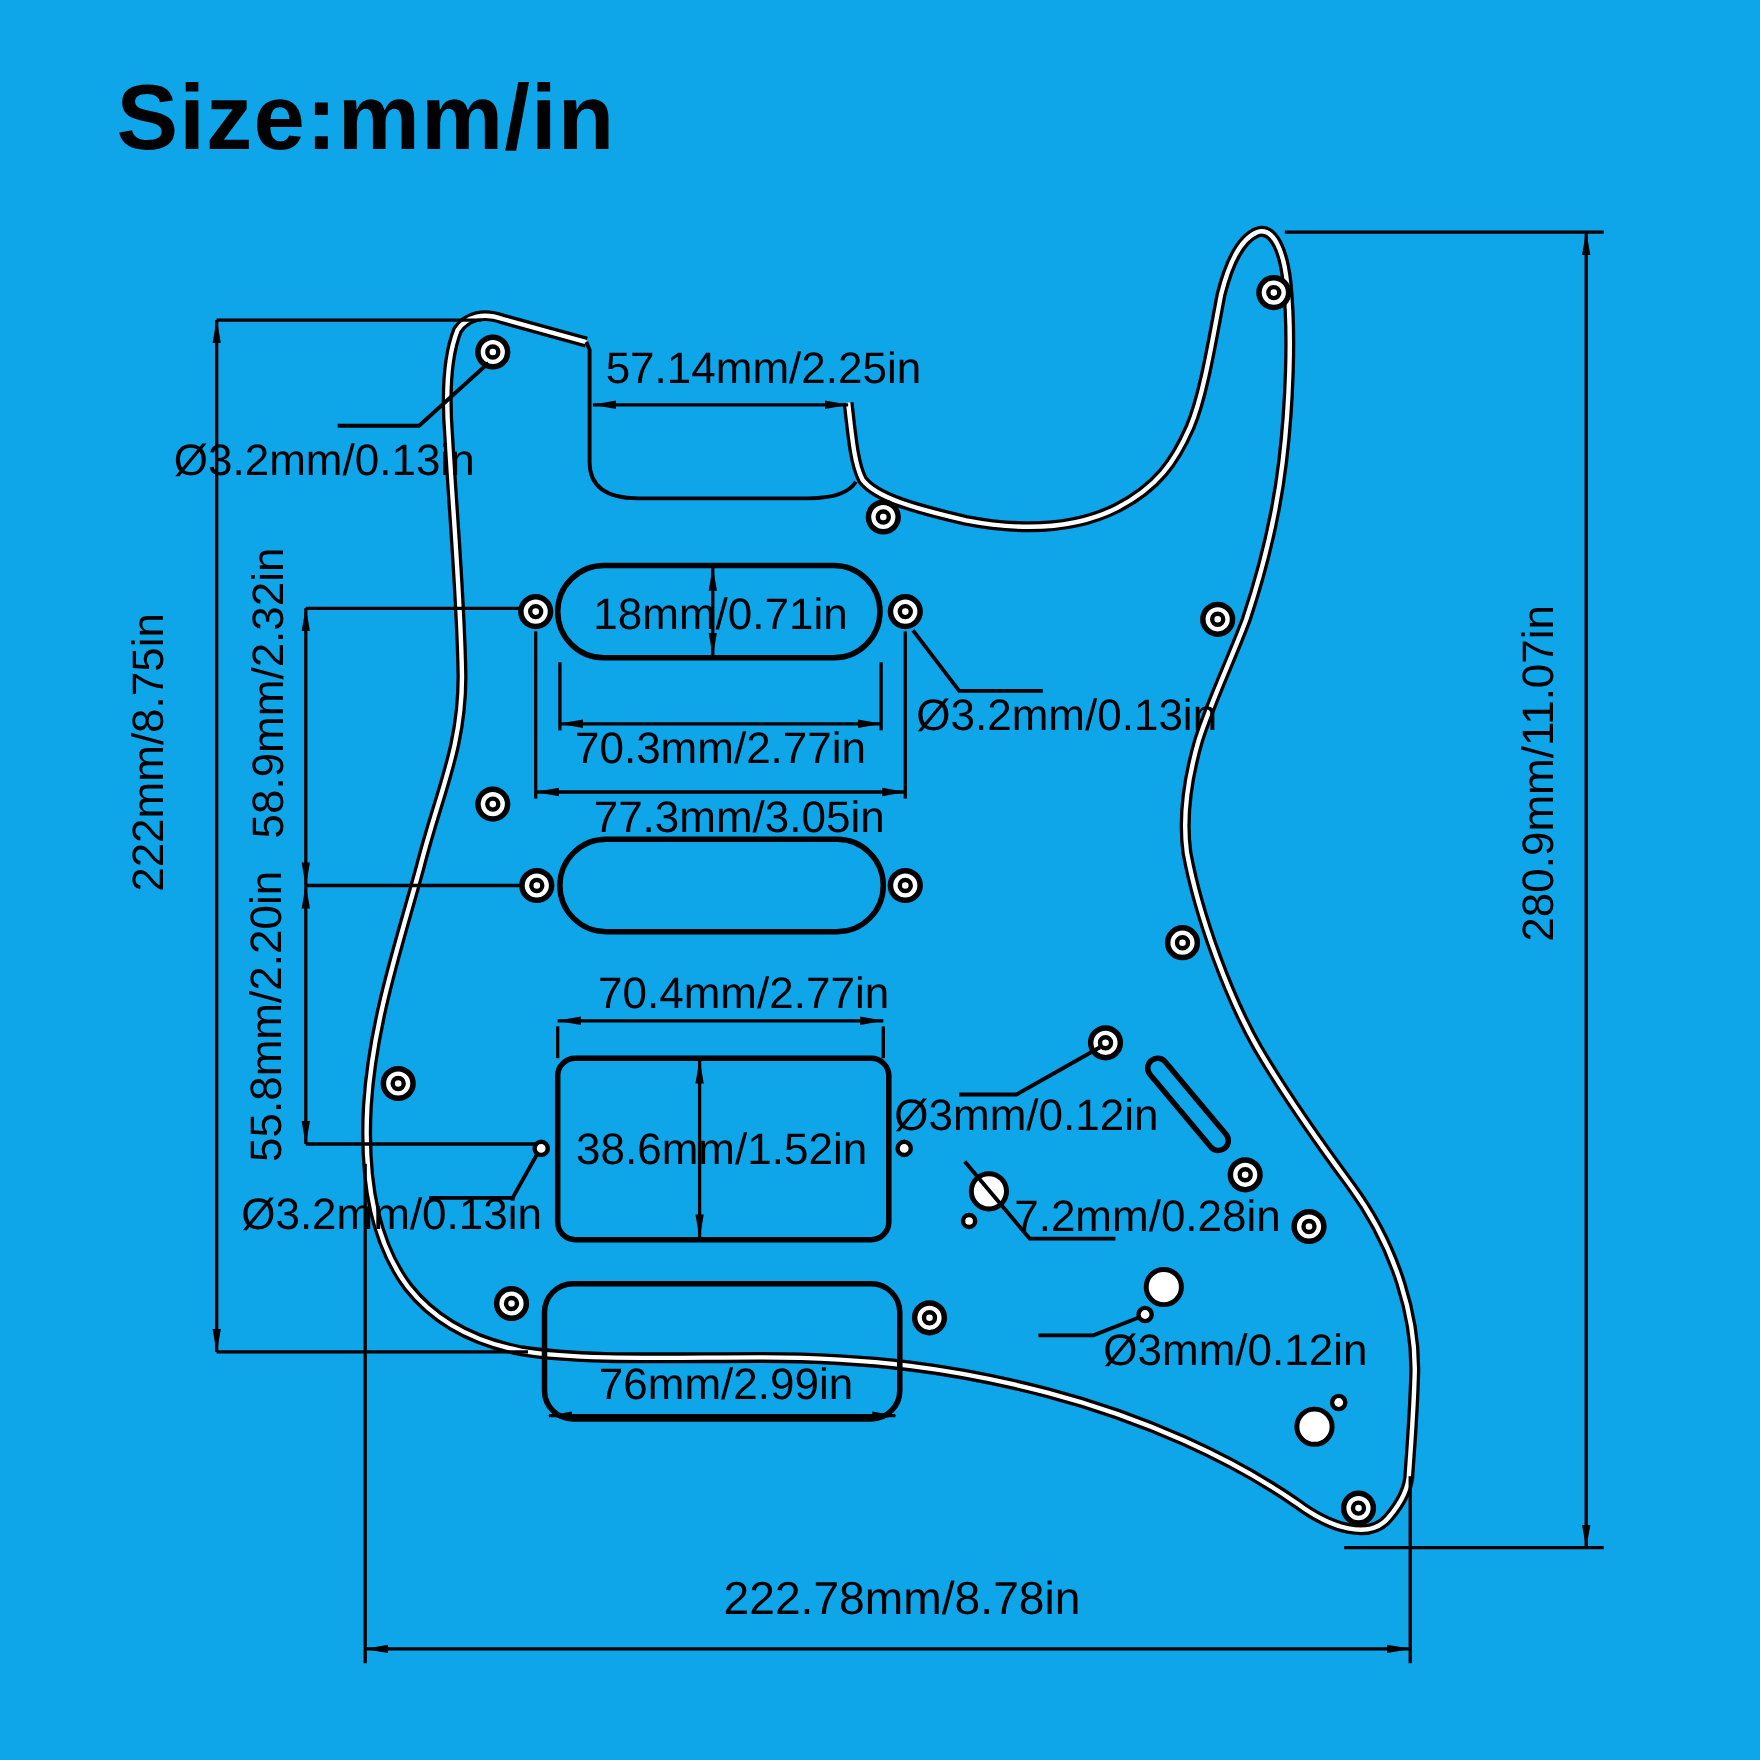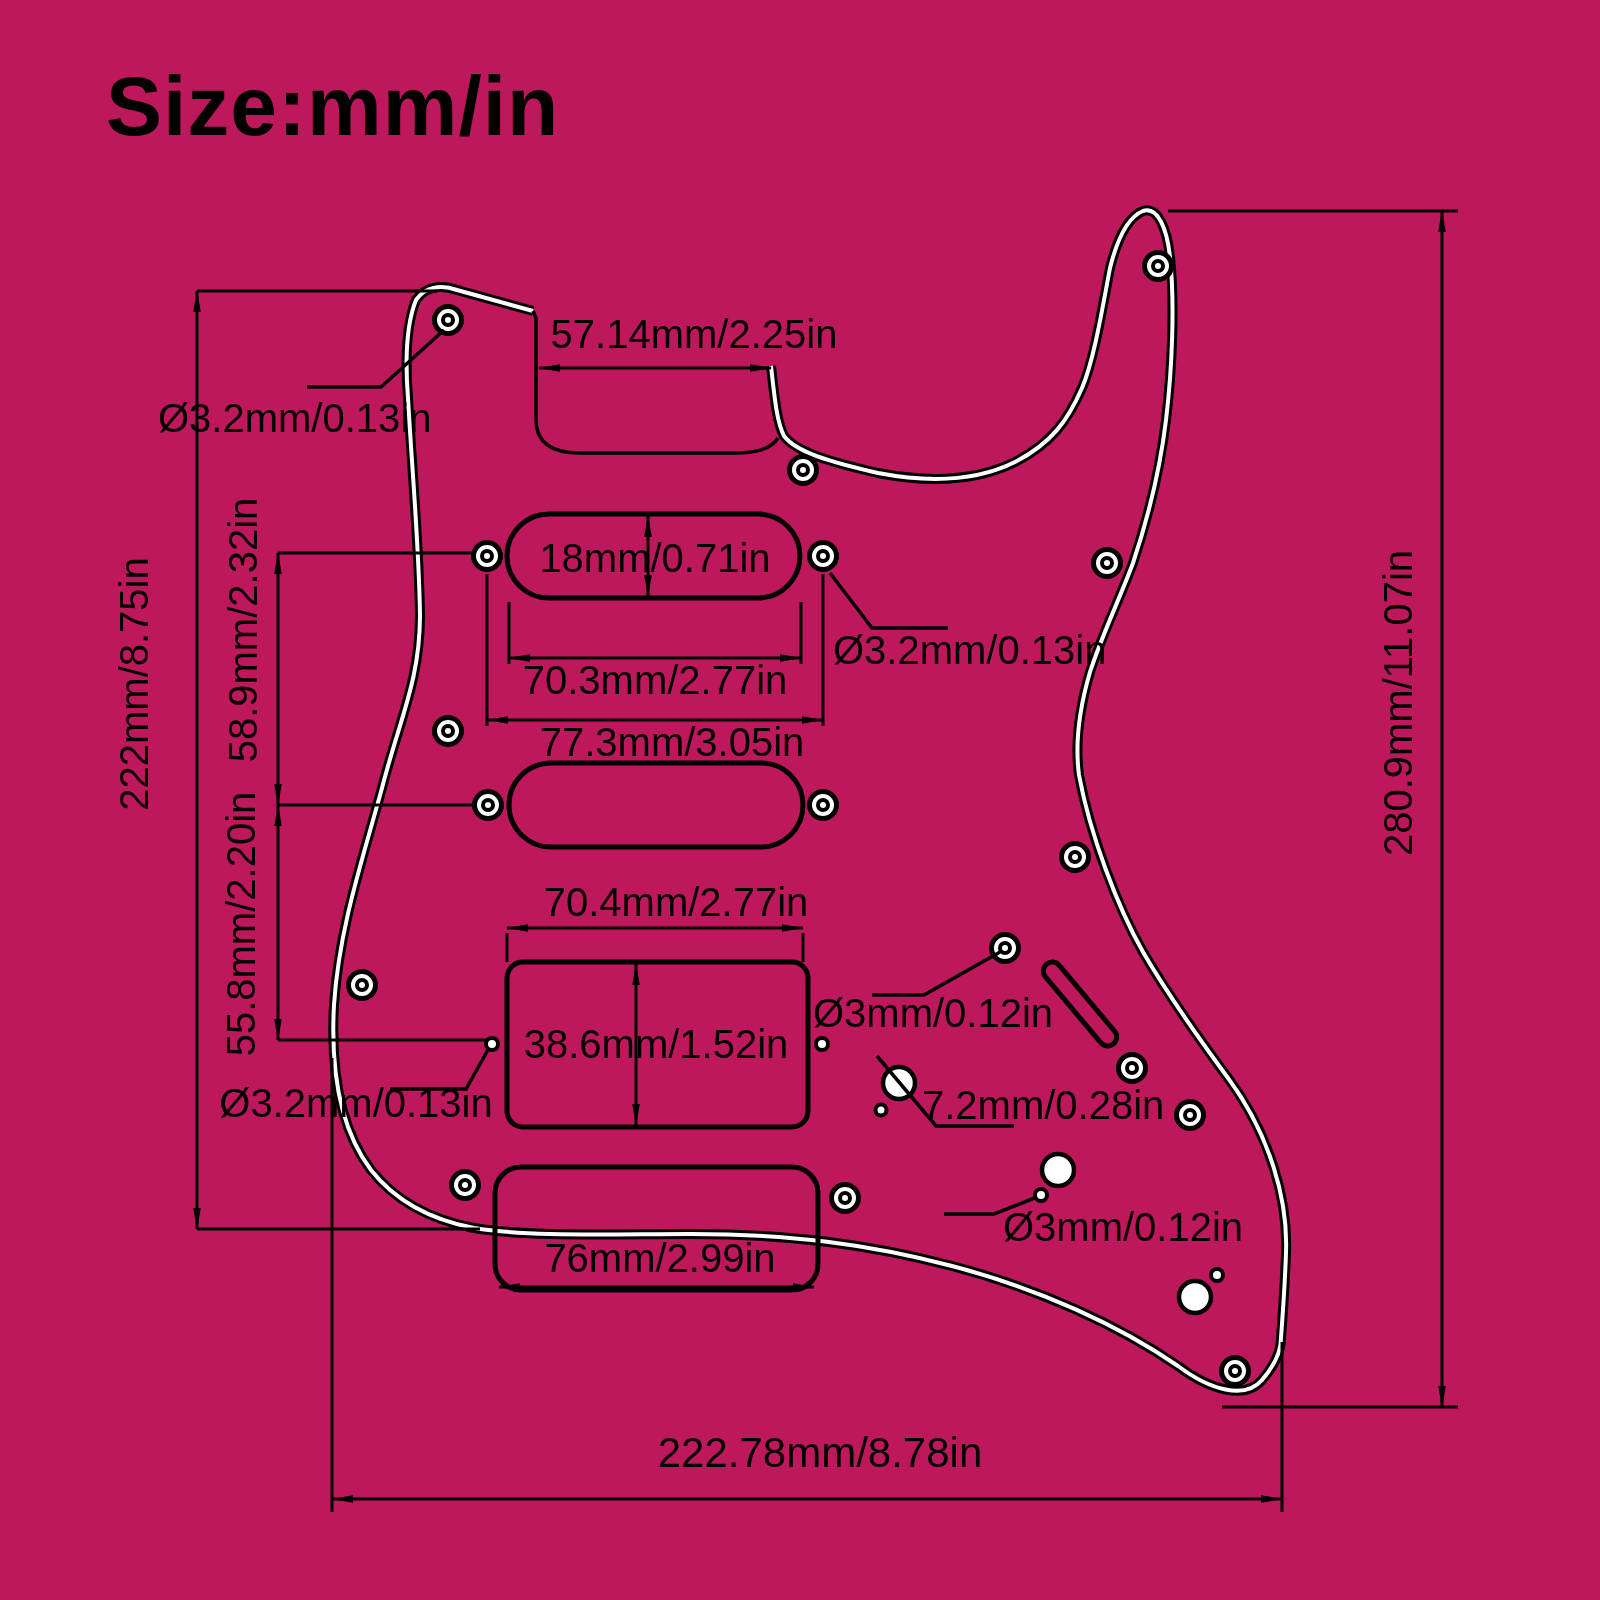--- a/index.html
+++ b/index.html
@@ -1,16 +1,16 @@
 <!DOCTYPE html>
 <html><head>
 <meta charset="utf-8">
 <style>
   html,body{margin:0;padding:0;background:#ffffff;}
-  .page{position:relative;width:1600px;height:1600px;background:#be185d;overflow:hidden;
+  .page{position:relative;width:1600px;height:1600px;background:#0ea5e9;overflow:hidden;
         font-family:"Liberation Sans", sans-serif;}
   .title{position:absolute;left:106px;top:58px;font-size:84px;font-weight:bold;color:#000;
          letter-spacing:1px;}
   svg{position:absolute;left:0;top:0;width:1600px;height:1600px;}
   svg text{font-family:"Liberation Sans", sans-serif;font-size:40px;fill:#000;}
   .outline-black{fill:none;stroke:#000;stroke-width:10;}
   .outline-white{fill:none;stroke:#fff;stroke-width:4;}
   .single{fill:none;stroke:#000;stroke-width:3.5;}
   .cavity{fill:none;stroke:#000;stroke-width:5;}
   .dim{fill:none;stroke:#000;stroke-width:3;}

